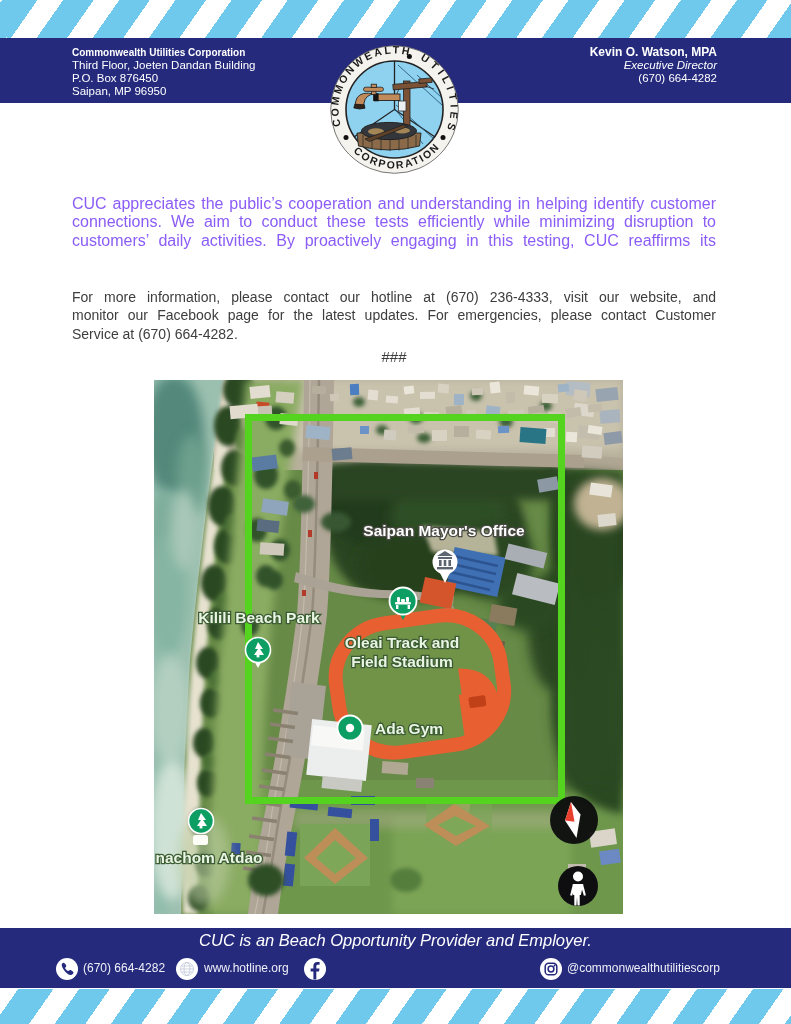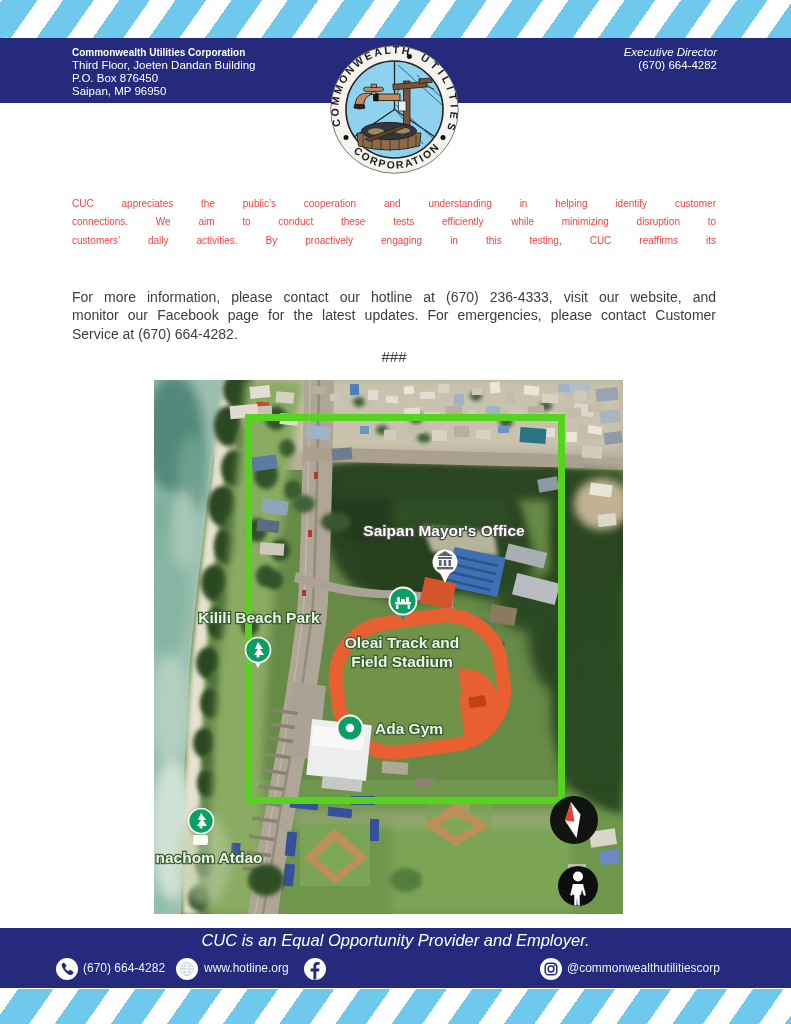--- a/index.html
+++ b/index.html
@@ -16,20 +16,21 @@
 <div class="abs" id="navy-header" style="left:0;top:38px;width:791px;height:65px;background:#252a7d;"></div>
 
 <div class="abs" style="left:72px;top:46px;color:#fff;font-size:11.5px;line-height:13px;">
   <div style="font-weight:bold;font-size:10px;">Commonwealth Utilities Corporation</div>
   <div>Third Floor, Joeten Dandan Building</div>
   <div>P.O. Box 876450</div>
   <div>Saipan, MP 96950</div>
 </div>
 
 <div class="abs" style="left:417px;top:46px;width:300px;color:#fff;font-size:11.5px;line-height:13px;text-align:right;">
+  <div style="font-weight:bold;font-size:12px;">Kevin O. Watson, MPA</div>
   <div style="font-style:italic;">Executive Director</div>
   <div>(670) 664-4282</div>
 </div>
 
 <svg class="abs" id="logo" style="left:329px;top:45px;" width="131" height="130" viewBox="0 0 131 130">
 
   <circle cx="65.5" cy="64.5" r="63.8" fill="#f5f3ee" stroke="#555" stroke-width="0.8"></circle>
 
   <circle cx="65.5" cy="64.5" r="48.5" fill="#8fd2ef" stroke="#222" stroke-width="1.6"></circle>
 
@@ -75,21 +76,21 @@
     <textPath href="#arcSeal" startOffset="202">UTILITIES</textPath>
   </text>
   <text font-size="10.5" font-weight="bold" fill="#1a1a1a" letter-spacing="1.8">
     <textPath href="#arcBottom" startOffset="16">CORPORATION</textPath>
   </text>
   <circle cx="80.4" cy="11.4" r="2.5" fill="#111"></circle>
   <circle cx="17" cy="92.5" r="2.5" fill="#111"></circle>
   <circle cx="114" cy="92.5" r="2.5" fill="#111"></circle>
 </svg>
 
-<div class="abs" style="left:72px;top:195px;width:644px;font-size:10px;line-height:18.4px;color:#ef4444;">
+<div class="abs" style="left:72px;top:195px;width:644px;font-size:16px;line-height:18.4px;color:#8b5cf6;">
   <div style="text-align:justify;text-align-last:justify;">CUC appreciates the public’s cooperation and understanding in helping identify customer</div>
   <div style="text-align:justify;text-align-last:justify;">connections. We aim to conduct these tests efficiently while minimizing disruption to</div>
   <div style="text-align:justify;text-align-last:justify;">customers’ daily activities. By proactively engaging in this testing, CUC reaffirms its</div>
 </div>
 
 <div class="abs" style="left:72px;top:288px;width:644px;font-size:14px;line-height:18.4px;color:#3d3d3d;">
   <div style="text-align:justify;text-align-last:justify;">For more information, please contact our hotline at (670) 236-4333, visit our website, and</div>
   <div style="text-align:justify;text-align-last:justify;">monitor our Facebook page for the latest updates. For emergencies, please contact Customer</div>
   <div>Service at (670) 664-4282.</div>
 </div>
@@ -446,21 +447,21 @@
       <circle cx="424" cy="496.5" r="5"></circle>
       <path d="M418.8 504 h10.4 l-2.3 11 h-1.2 v10.5 h-2.2 l-0.5 -8.5 l-0.5 8.5 h-2.2 v-10.5 h-1.2 z"></path>
       <path d="M419 504 l-2.9 11.2 l2 0.6 l2.7 -8.8 Z"></path>
       <path d="M429 504 l2.9 11.2 l-2 0.6 l-2.7 -8.8 Z"></path>
     </g>
   </g>
 </svg>
 
 <div class="abs" id="navy-footer" style="left:0;top:928px;width:791px;height:60px;background:#252a7d;"></div>
 
-<div class="abs" style="left:0;top:931px;width:791px;text-align:center;color:#fff;font-size:16.5px;font-style:italic;">CUC is an Equal Opportunity Provider and Employer.</div>
+<div class="abs" style="left:0;top:931px;width:791px;text-align:center;color:#fff;font-size:16.5px;font-style:italic;">CUC is an Beach Opportunity Provider and Employer.</div>
 
 <div class="abs" style="left:0;top:957px;width:791px;height:24px;color:#eef0f8;font-size:12px;">
 
   <svg class="abs" style="left:56px;top:1px;" width="22" height="22" viewBox="0 0 22 22">
     <circle cx="11" cy="11" r="11" fill="#fff"></circle>
     <path d="M6.2 5.4 c0.8 -0.8 2 -0.9 2.6 0 l1.2 1.7 c0.5 0.7 0.3 1.6 -0.4 2.1 c-0.5 0.4 -0.6 1 -0.2 1.6 c0.5 0.8 1.2 1.5 2 2 c0.5 0.3 1.2 0.3 1.6 -0.2 c0.5 -0.7 1.4 -0.9 2.1 -0.4 l1.7 1.2 c0.9 0.6 0.8 1.8 0 2.6 c-1.5 1.5 -4 1.2 -6.8 -1.6 c-2.8 -2.8 -5.3 -7.5 -3.8 -9 z" fill="#252a7d"></path>
   </svg>
 
   <div class="abs" style="left:83px;top:4px;">(670) 664-4282</div>
 

